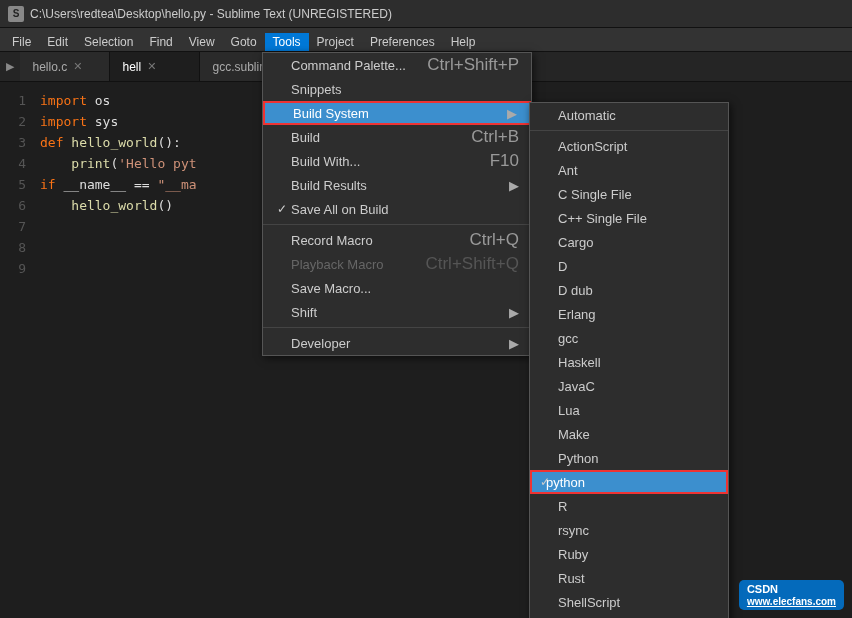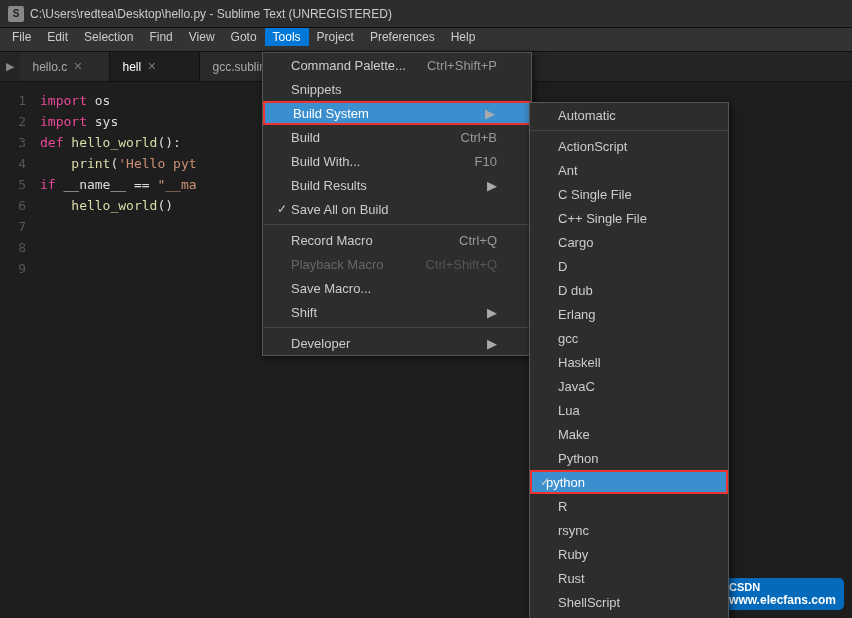--- a/index.html
+++ b/index.html
@@ -34,21 +34,21 @@
       display: flex; align-items: center; justify-content: center;
       color: #222;
       font-weight: bold;
     }
 
     
     .menu-bar {
       background: #333;
       height: 24px;
       display: flex;
-      align-items: flex-start;
+      align-items: flex-end;
       padding: 0 4px;
       border-bottom: 1px solid #111;
     }
     .menu-item {
       padding: 2px 8px;
       font-size: 12px;
       color: #ccc;
       cursor: pointer;
     }
     .menu-item:hover, .menu-item.active {
@@ -114,46 +114,46 @@
       flex: 1;
       font-family: Consolas, monospace;
       font-size: 13px;
       padding: 8px 0;
       line-height: 21px;
       background: #1e1e1e;
       color: #ddd;
       overflow: hidden;
     }
     .code-line { white-space: pre; padding-left: 4px; }
-    .kw { color: #ec4899; }
+    .kw { color: #f97316; }
     .fn { color: #dcdcaa; }
     .str { color: #ce9178; }
 
     
     .menu-dropdown {
       position: absolute;
       background: #2d2d2d;
       border: 1px solid #555;
       box-shadow: 2px 2px 8px rgba(0,0,0,0.6);
       z-index: 100;
       min-width: 260px;
     }
     .menu-dropdown-item {
       display: flex;
       align-items: center;
-      padding: 4px 34px 4px 28px;
+      padding: 4px 12px 4px 28px;
       font-size: 13px;
       color: #ccc;
       cursor: pointer;
       position: relative;
       height: 24px;
     }
     .menu-dropdown-item .shortcut {
       margin-left: auto;
-      font-size: 13px;
+      font-size: 17px;
       color: #999;
     }
     .menu-dropdown-item .arrow {
       margin-left: auto;
       color: #aaa;
     }
     .menu-dropdown-item.has-check {
       padding-left: 14px;
     }
     .check-mark {
@@ -394,14 +394,14 @@
     <span class="arrow" style="margin-left:auto;">▶</span>
   </div>
   <div class="separator"></div>
   <div class="menu-dropdown-item">
     <span>Developer</span>
     <span class="arrow" style="margin-left:auto;">▶</span>
   </div>
 </div>
 
 <div style="position:absolute; bottom:8px; right:8px; background:rgba(0,120,215,0.85); color:#fff; font-size:11px; padding:3px 8px; border-radius:5px; font-weight:bold;">
-  CSDN<br><span style="font-size:12px;">www.elecfans.com</span>
+  CSDN<br><span style="font-size:10px;text-decoration:underline;">www.elecfans.com</span>
 </div>
 
 </body></html>

